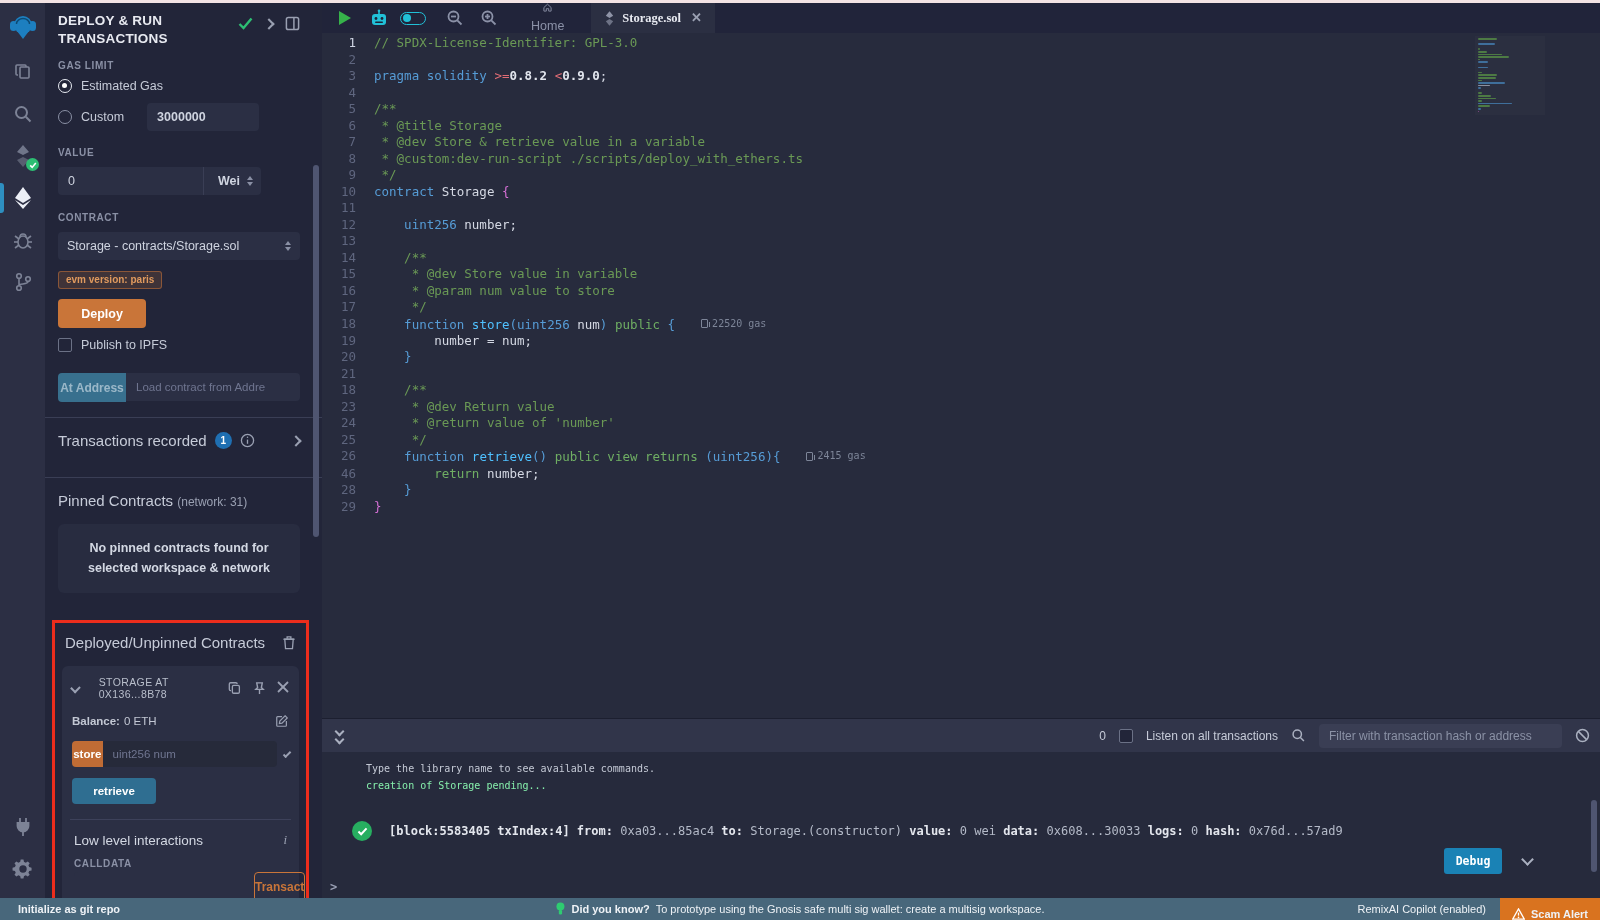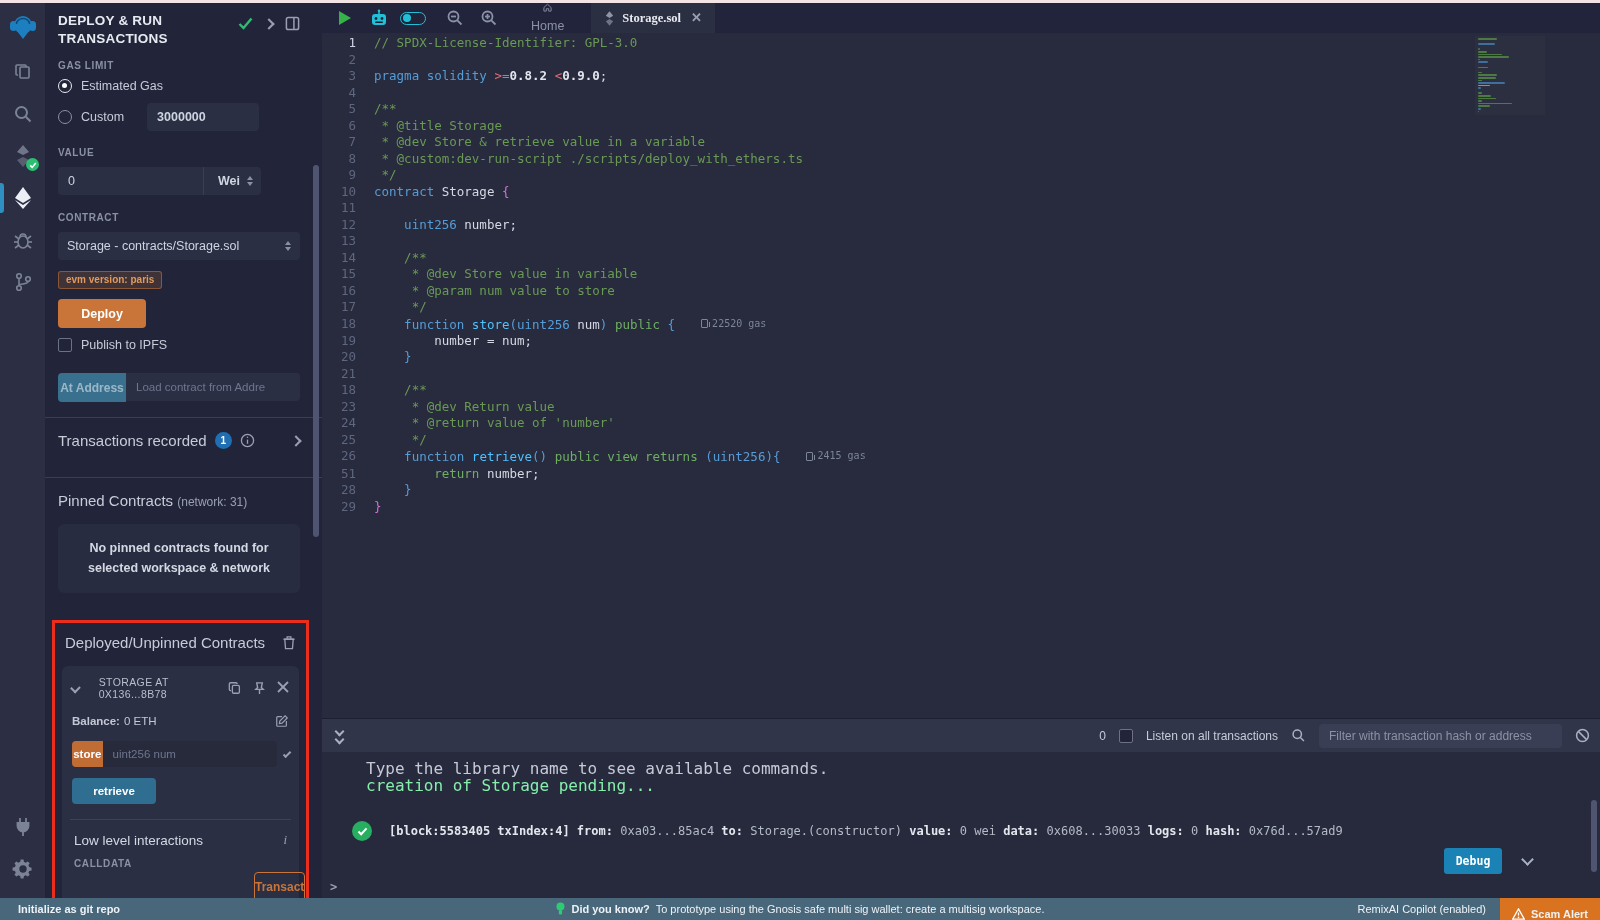--- a/index.html
+++ b/index.html
@@ -120,21 +120,21 @@
   
   .term-bar { height:34px; background:#31354a; display:flex; align-items:center; padding:0 10px 0 14px; flex-shrink:0; border-top:1px solid #1c1f30; }
   .dbl-chev { display:flex; flex-direction:column; gap:1px; cursor:pointer; }
   .dbl-chev i { width:7px; height:7px; border-right:2px solid #aab0c0; border-bottom:2px solid #aab0c0; transform:rotate(45deg); display:block; }
   .term-bar-right { margin-left:auto; display:flex; align-items:center; gap:13px; }
   .listen-count { font-size:12px; color:#c6cbd8; }
   .listen-label { font-size:12px; color:#c6cbd8; }
   .filter-inp { width:243px; height:24px; background:#3a3e54; border:none; border-radius:4px; color:#cfd4e0; font-size:12px; padding:0 10px; outline:none; font-family:"Liberation Sans",sans-serif; }
   .filter-inp::placeholder { color:#8b92a6; }
   .terminal { flex:1; background:#262a3c; position:relative; font-family:"DejaVu Sans Mono",monospace; }
-  .term-lines { padding:9px 0 0 44px; font-size:16px; line-height:16.5px; }
+  .term-lines { padding:9px 0 0 44px; font-size:10px; line-height:16.5px; }
   .term-l1 { color:#c5cad6; }
   .term-l2 { color:#86efac; }
   .tx-log { display:flex; align-items:center; margin:27px 0 0 30px; }
   .ok-circ { width:20px; height:20px; border-radius:50%; background:#27ae60; display:flex; align-items:center; justify-content:center; flex-shrink:0; }
   .tx-text { margin-left:17px; font-size:12px; color:#b4bac8; white-space:nowrap; overflow:hidden; }
   .tx-text b { color:#e3e6ed; }
   .btn-debug { position:absolute; right:98px; top:96px; width:58px; height:26px; background:#1a82b5; border:none; border-radius:3px; color:#fff; font-weight:bold; font-size:11.5px; font-family:"DejaVu Sans Mono",monospace; cursor:pointer; }
   .tx-chev { position:absolute; right:68px; top:103px; width:9px; height:9px; border-right:2px solid #aab0c0; border-bottom:2px solid #aab0c0; transform:rotate(45deg); cursor:pointer; }
   .term-scroll { position:absolute; right:3px; top:48px; width:6px; height:72px; border-radius:3px; background:#4f5571; }
   .prompt { position:absolute; left:8px; bottom:4px; font-size:12px; color:#9aa0b4; font-weight:bold; }
@@ -460,21 +460,21 @@
           <div class="cl"><span class="ln">17</span><span class="lt"><span class="t-com">     */</span></span></div>
           <div class="cl"><span class="ln">18</span><span class="lt"><span class="t-pl">    </span><span class="t-kw">function</span><span class="t-pl"> </span><span class="t-fn">store</span><span class="t-blu">(</span><span class="t-kw">uint256</span><span class="t-pl"> num</span><span class="t-blu">)</span><span class="t-pl"> </span><span class="t-mod">public</span><span class="t-pl"> </span><span class="t-blu">{</span><span class="gas"><i class="gas-ico"></i>22520 gas</span></span></div>
           <div class="cl"><span class="ln">19</span><span class="lt"><span class="t-pl">        number = num;</span></span></div>
           <div class="cl"><span class="ln">20</span><span class="lt"><span class="t-pl">    </span><span class="t-blu">}</span></span></div>
           <div class="cl"><span class="ln">21</span><span class="lt"></span></div>
           <div class="cl"><span class="ln">18</span><span class="lt"><span class="t-com">    /**</span></span></div>
           <div class="cl"><span class="ln">23</span><span class="lt"><span class="t-com">     * @dev Return value</span></span></div>
           <div class="cl"><span class="ln">24</span><span class="lt"><span class="t-com">     * @return value of 'number'</span></span></div>
           <div class="cl"><span class="ln">25</span><span class="lt"><span class="t-com">     */</span></span></div>
           <div class="cl"><span class="ln">26</span><span class="lt"><span class="t-pl">    </span><span class="t-kw">function</span><span class="t-pl"> </span><span class="t-fn">retrieve</span><span class="t-blu">()</span><span class="t-pl"> </span><span class="t-mod">public view returns</span><span class="t-pl"> </span><span class="t-blu">(</span><span class="t-kw">uint256</span><span class="t-blu">){</span><span class="gas"><i class="gas-ico"></i>2415 gas</span></span></div>
-          <div class="cl"><span class="ln">51</span><span class="lt"><span class="t-pl">        </span><span class="t-mod">return</span><span class="t-pl"> number;</span></span></div>
+          <div class="cl"><span class="ln">46</span><span class="lt"><span class="t-pl">        </span><span class="t-mod">return</span><span class="t-pl"> number;</span></span></div>
           <div class="cl"><span class="ln">28</span><span class="lt"><span class="t-pl">    </span><span class="t-blu">}</span></span></div>
           <div class="cl"><span class="ln">29</span><span class="lt"><span class="t-mag">}</span></span></div>
         </div>
       <div class="minimap" id="minimap">
           <div class="mm-line" style="width: 19.25px; background: rgb(77, 122, 68);"></div>
           <div class="mm-line" style="width: 0px; background: transparent;"></div>
           <div class="mm-line" style="width: 17.05px; background: rgb(63, 111, 155);"></div>
           <div class="mm-line" style="width: 0px; background: transparent;"></div>
           <div class="mm-line" style="width: 1.65px; background: rgb(77, 122, 68);"></div>
           <div class="mm-line" style="width: 9.35px; background: rgb(77, 122, 68);"></div>

